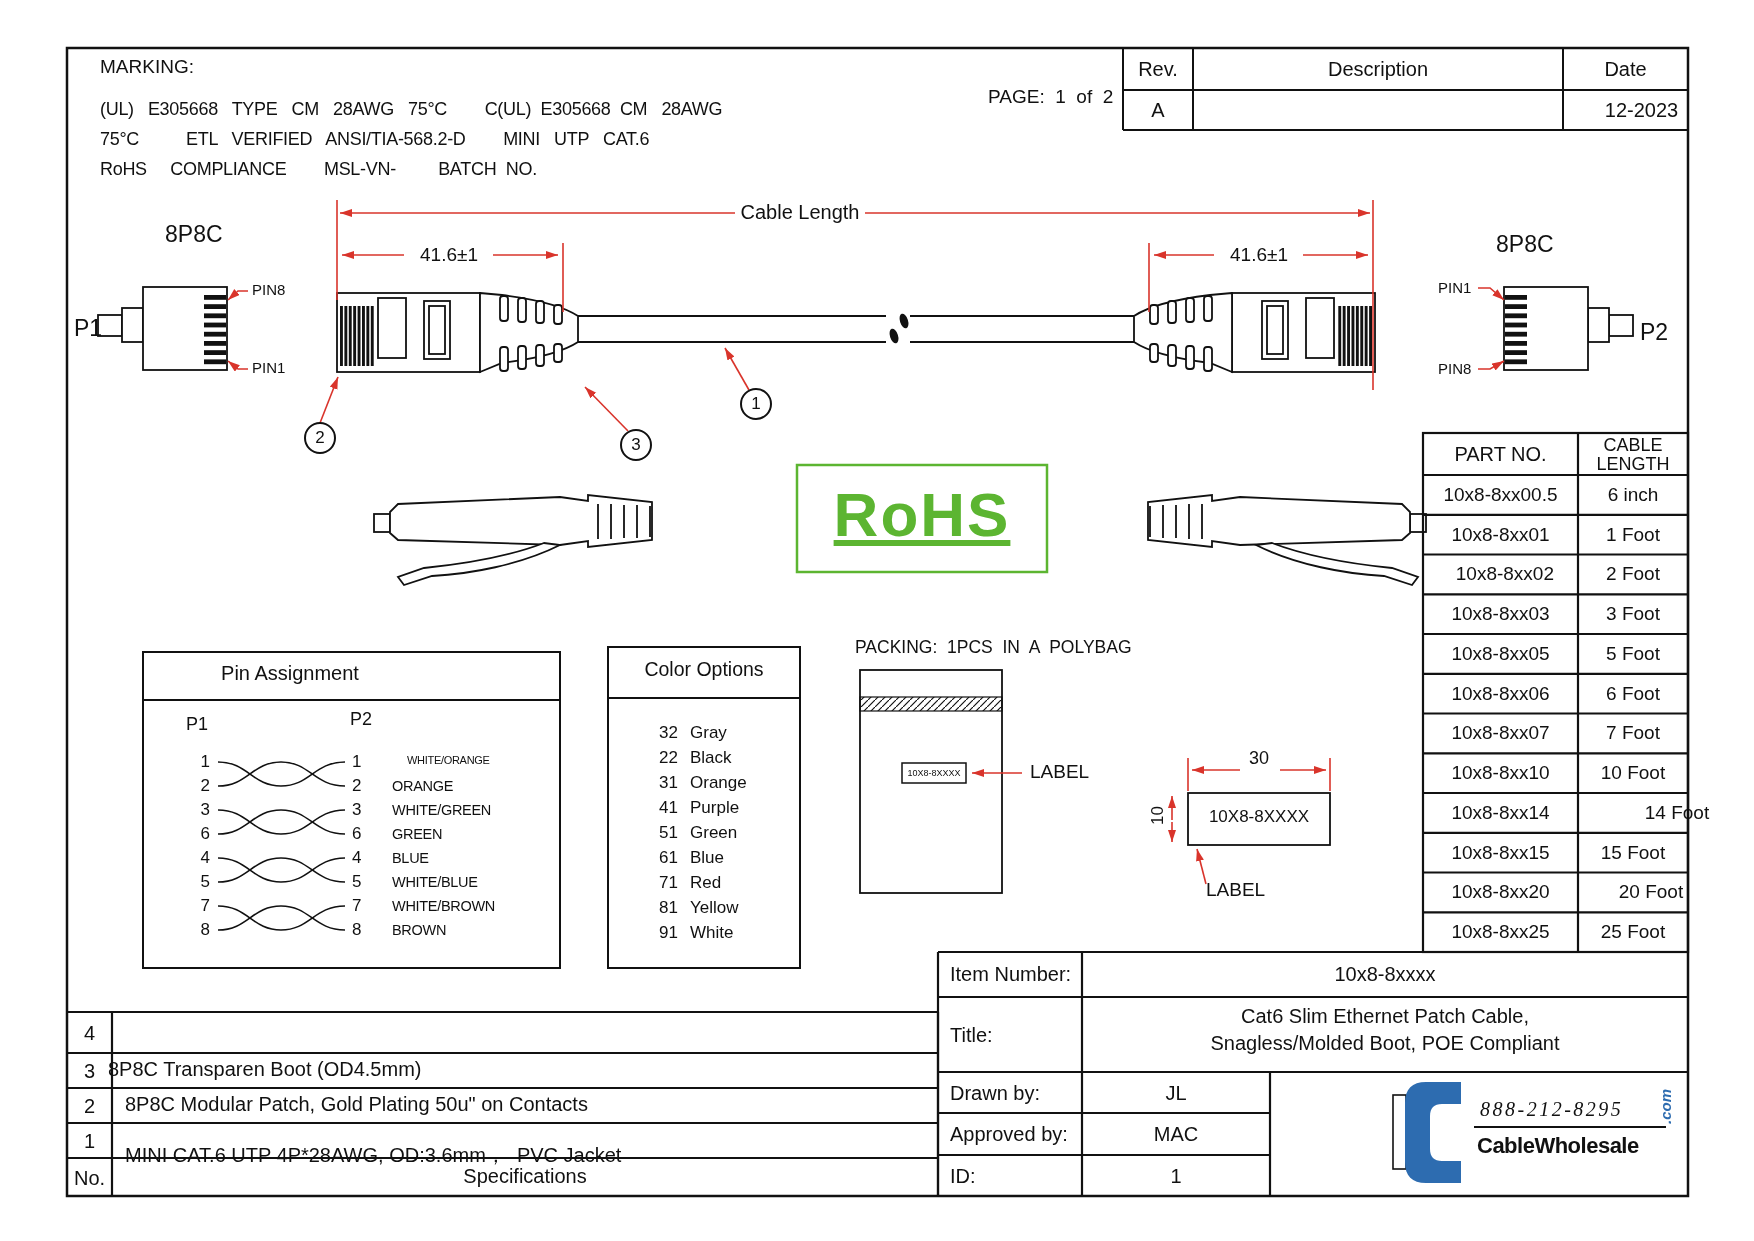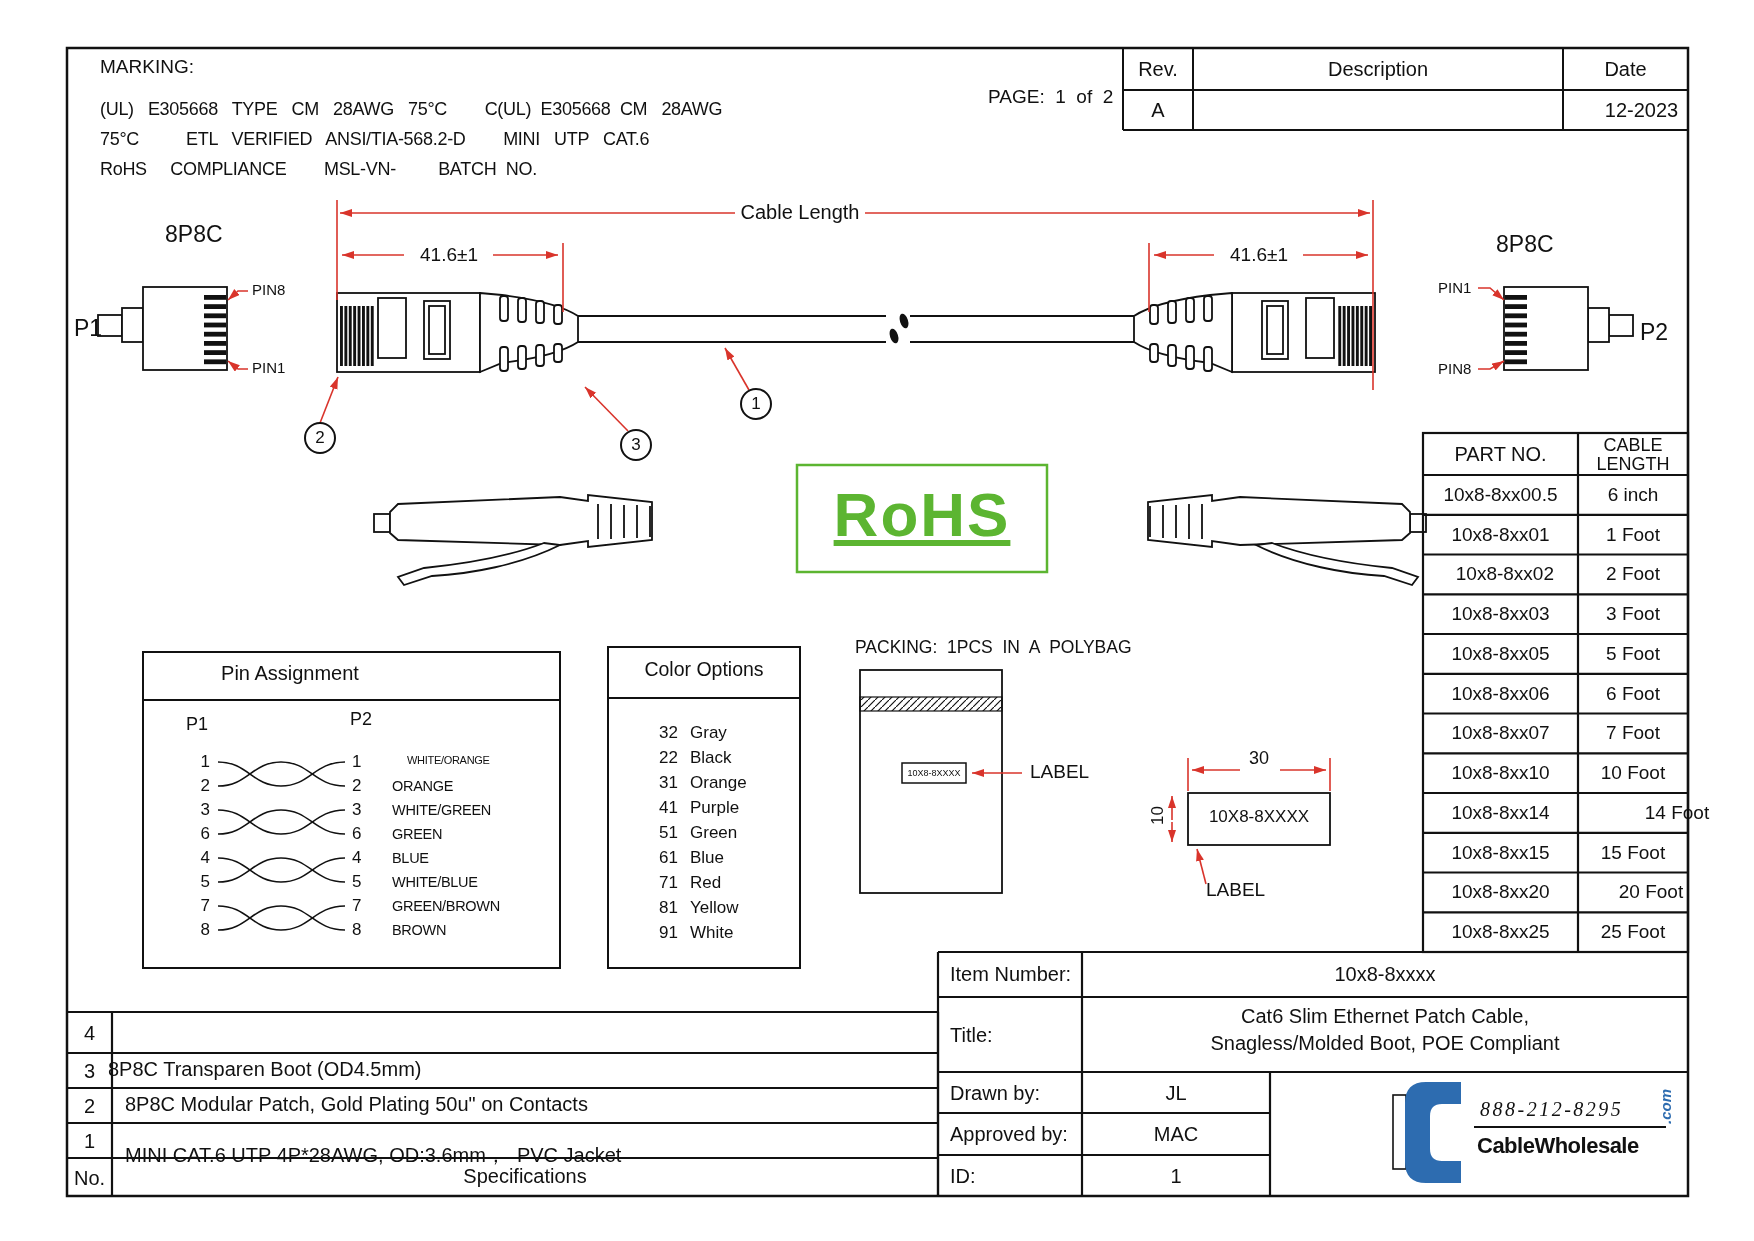--- a/index.html
+++ b/index.html
@@ -285,21 +285,21 @@
 <div class="t s17" style="left:352px;top:848px;">4</div>
 <div class="t s17" style="left:352px;top:872px;">5</div>
 <div class="t s17" style="left:352px;top:896px;">7</div>
 <div class="t s17" style="left:352px;top:920px;">8</div>
 <div class="t cond" style="left:392px;top:754px;font-size:11px;margin-left:15px;">WHITE/ORANGE</div>
 <div class="t cond" style="left:392px;top:778px;font-size:14.5px;">ORANGE</div>
 <div class="t cond" style="left:392px;top:802px;font-size:14.5px;">WHITE/GREEN</div>
 <div class="t cond" style="left:392px;top:826px;font-size:14.5px;">GREEN</div>
 <div class="t cond" style="left:392px;top:850px;font-size:14.5px;">BLUE</div>
 <div class="t cond" style="left:392px;top:874px;font-size:14.5px;">WHITE/BLUE</div>
-<div class="t cond" style="left:392px;top:898px;font-size:14.5px;">GREEN/BROWN</div>
+<div class="t cond" style="left:392px;top:898px;font-size:14.5px;">WHITE/BROWN</div>
 <div class="t cond" style="left:392px;top:922px;font-size:14.5px;">BROWN</div>
 
 <div class="t c" style="left:614px;top:659px;width:180px;font-size:19.5px;">Color Options</div>
 <div class="t s17 r" style="left:636px;top:723px;width:42px;">32</div>
 <div class="t s17" style="left:690px;top:723px;">Gray</div>
 <div class="t s17 r" style="left:636px;top:748px;width:42px;">22</div>
 <div class="t s17" style="left:690px;top:748px;">Black</div>
 <div class="t s17 r" style="left:636px;top:773px;width:42px;">31</div>
 <div class="t s17" style="left:690px;top:773px;">Orange</div>
 <div class="t s17 r" style="left:636px;top:798px;width:42px;">41</div>

